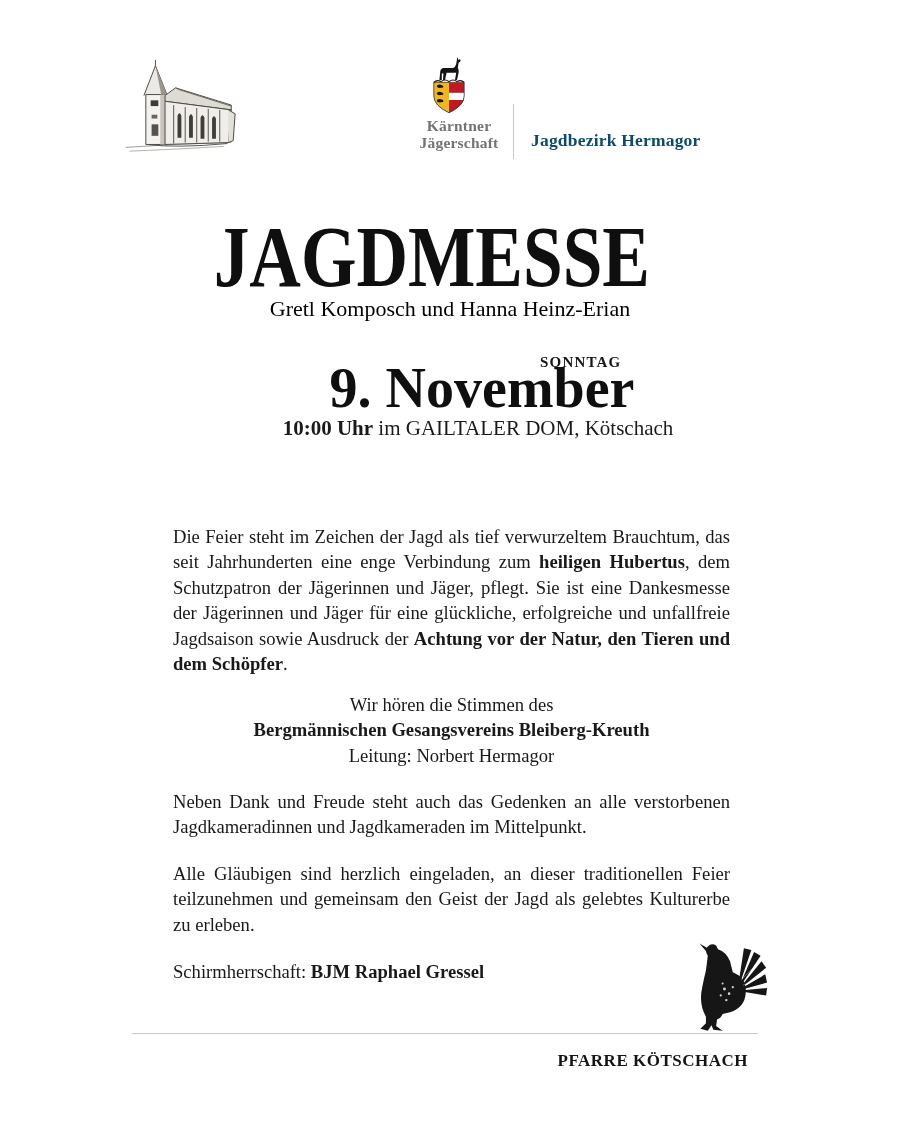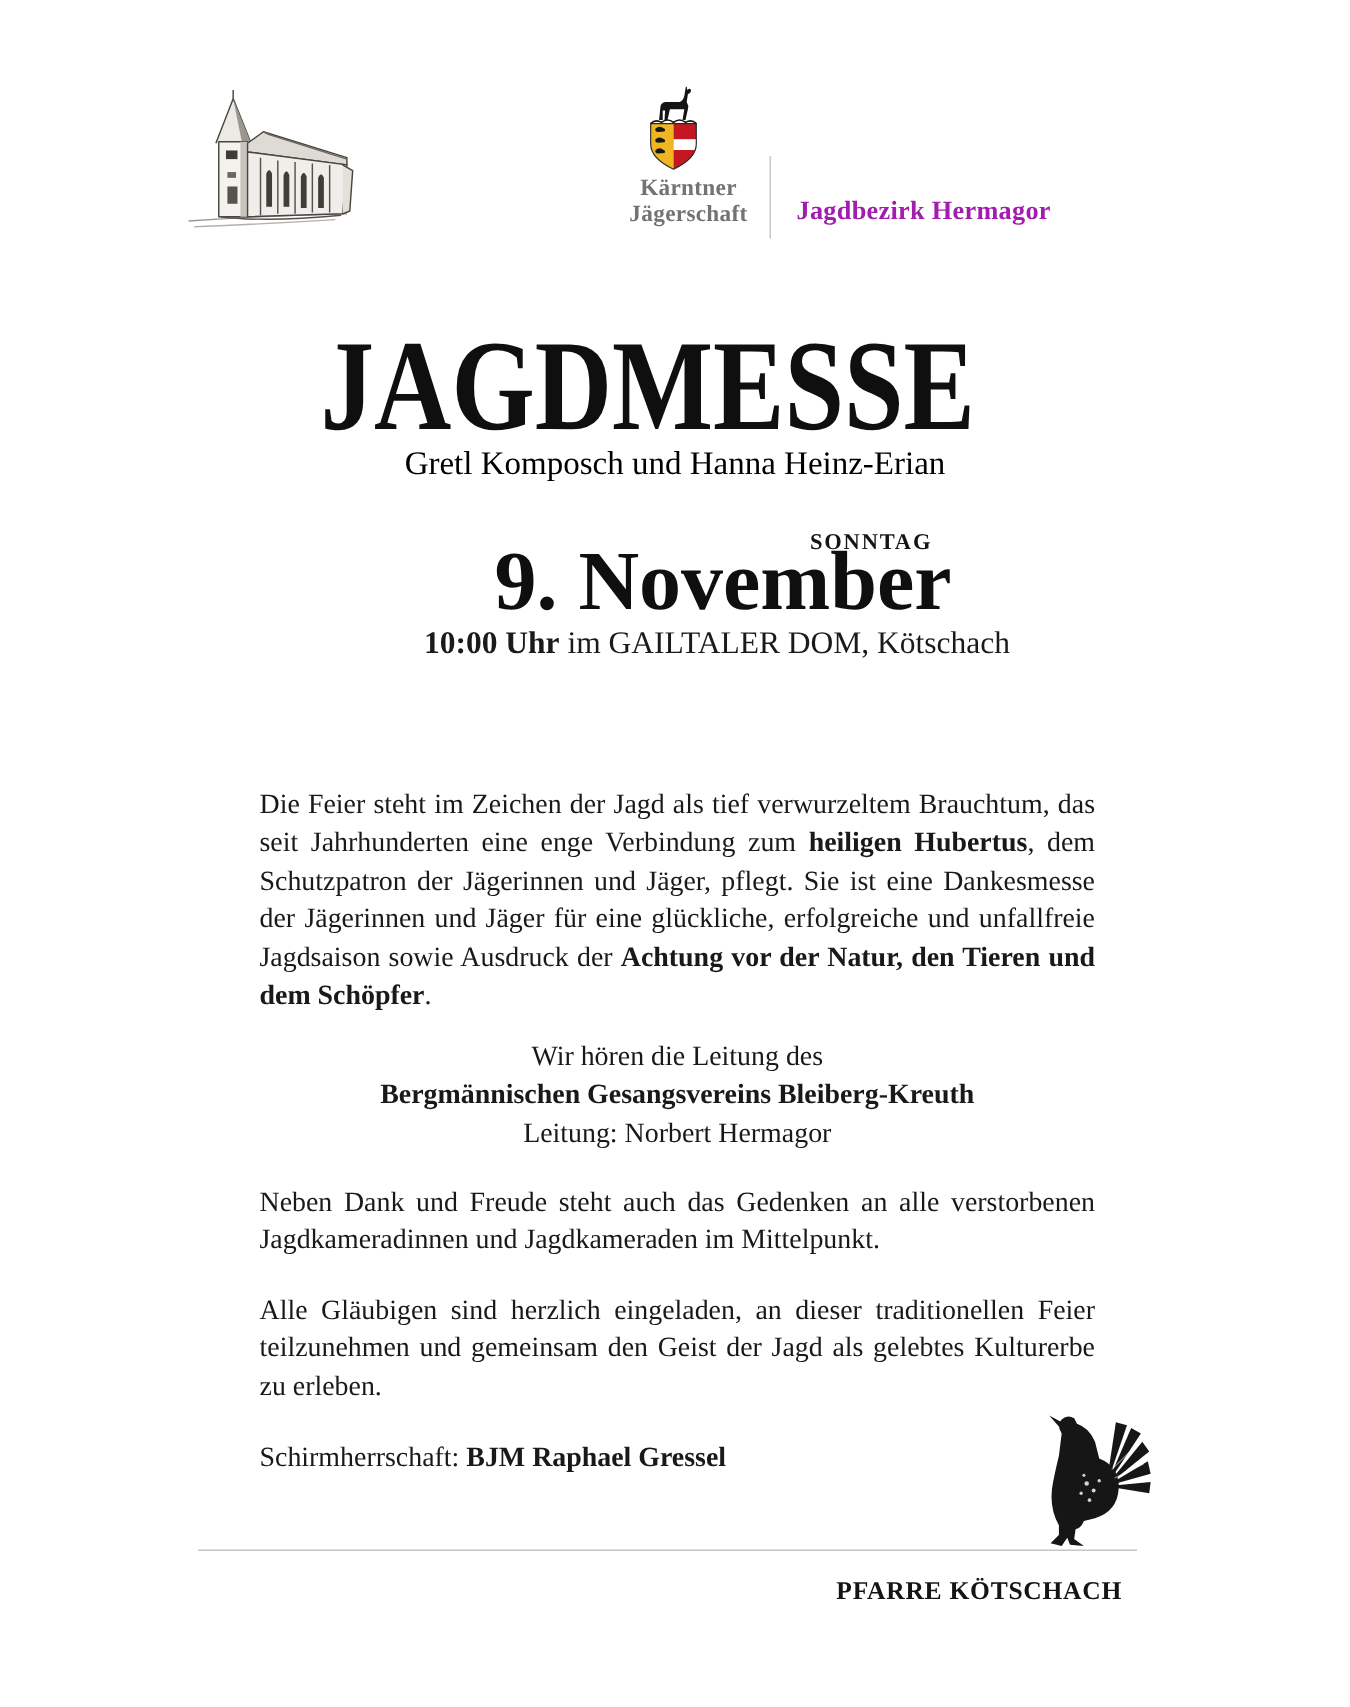--- a/index.html
+++ b/index.html
@@ -15,21 +15,21 @@
   .church{position:absolute;left:118px;top:58px;width:120px;height:100px;}
   .logo-svg{position:absolute;left:429px;top:49px;width:40px;height:70px;}
   .logo-name{
     position:absolute;left:398px;top:117px;width:122px;
     text-align:center;font-weight:bold;font-size:15.5px;line-height:17px;
     color:#737373;letter-spacing:.2px;
   }
   .v-divider{position:absolute;left:513px;top:104px;width:1px;height:55px;background:#c9c9c9;}
   .district{
     position:absolute;left:531px;top:130px;
-    font-weight:bold;font-size:17.5px;color:#a21caf;letter-spacing:.2px;
+    font-weight:bold;font-size:17.5px;color:#0c4a6e;letter-spacing:.2px;
   }
   
   .title-wrap{position:absolute;left:0;top:216px;width:864px;text-align:center;}
   .title-main{
     display:inline-block;font-weight:bold;font-size:86px;line-height:82px;
     color:#0f0f0f;transform:scaleX(.83);transform-origin:center;white-space:nowrap;
   }
   .title-sub{
     position:absolute;left:0;top:296px;width:900px;text-align:center;
     font-size:22px;color:#000000;
@@ -131,21 +131,21 @@
   <div class="date-line">9. November</div>
   <div class="time-line">
     <span class="b">10:00 Uhr</span><span> im GAILTALER DOM, Kötschach</span>
   </div>
 
   <div class="bodyblock just p1">
     <span>Die Feier steht im Zeichen der Jagd als tief verwurzeltem Brauchtum, das seit Jahrhunderten eine enge Verbindung zum </span><b>heiligen Hubertus</b><span>, dem Schutzpatron der Jägerinnen und Jäger, pflegt. Sie ist eine Dankesmesse der Jägerinnen und Jäger für eine glückliche, erfolgreiche und unfallfreie Jagdsaison sowie Ausdruck der </span><b>Achtung vor der Natur, den Tieren und dem Schöpfer</b><span>.</span>
   </div>
 
   <div class="bodyblock choir">
-    <div>Wir hören die Leitung des</div>
+    <div>Wir hören die Stimmen des</div>
     <div class="bold-line">Bergmännischen Gesangsvereins Bleiberg-Kreuth</div>
     <div>Leitung: Norbert Hermagor</div>
   </div>
 
   <div class="bodyblock just p3">Alle Gläubigen sind herzlich eingeladen, an dieser traditionellen Feier teilzunehmen und gemeinsam den Geist der Jagd als gelebtes Kulturerbe zu erleben.</div>
 
   <div class="bodyblock just p2">Neben Dank und Freude steht auch das Gedenken an alle verstorbenen Jagdkameradinnen und Jagdkameraden im Mittelpunkt.</div>
 
   <div class="bodyblock patronage">
     <span>Schirmherrschaft: </span><span class="b">BJM Raphael Gressel</span>

